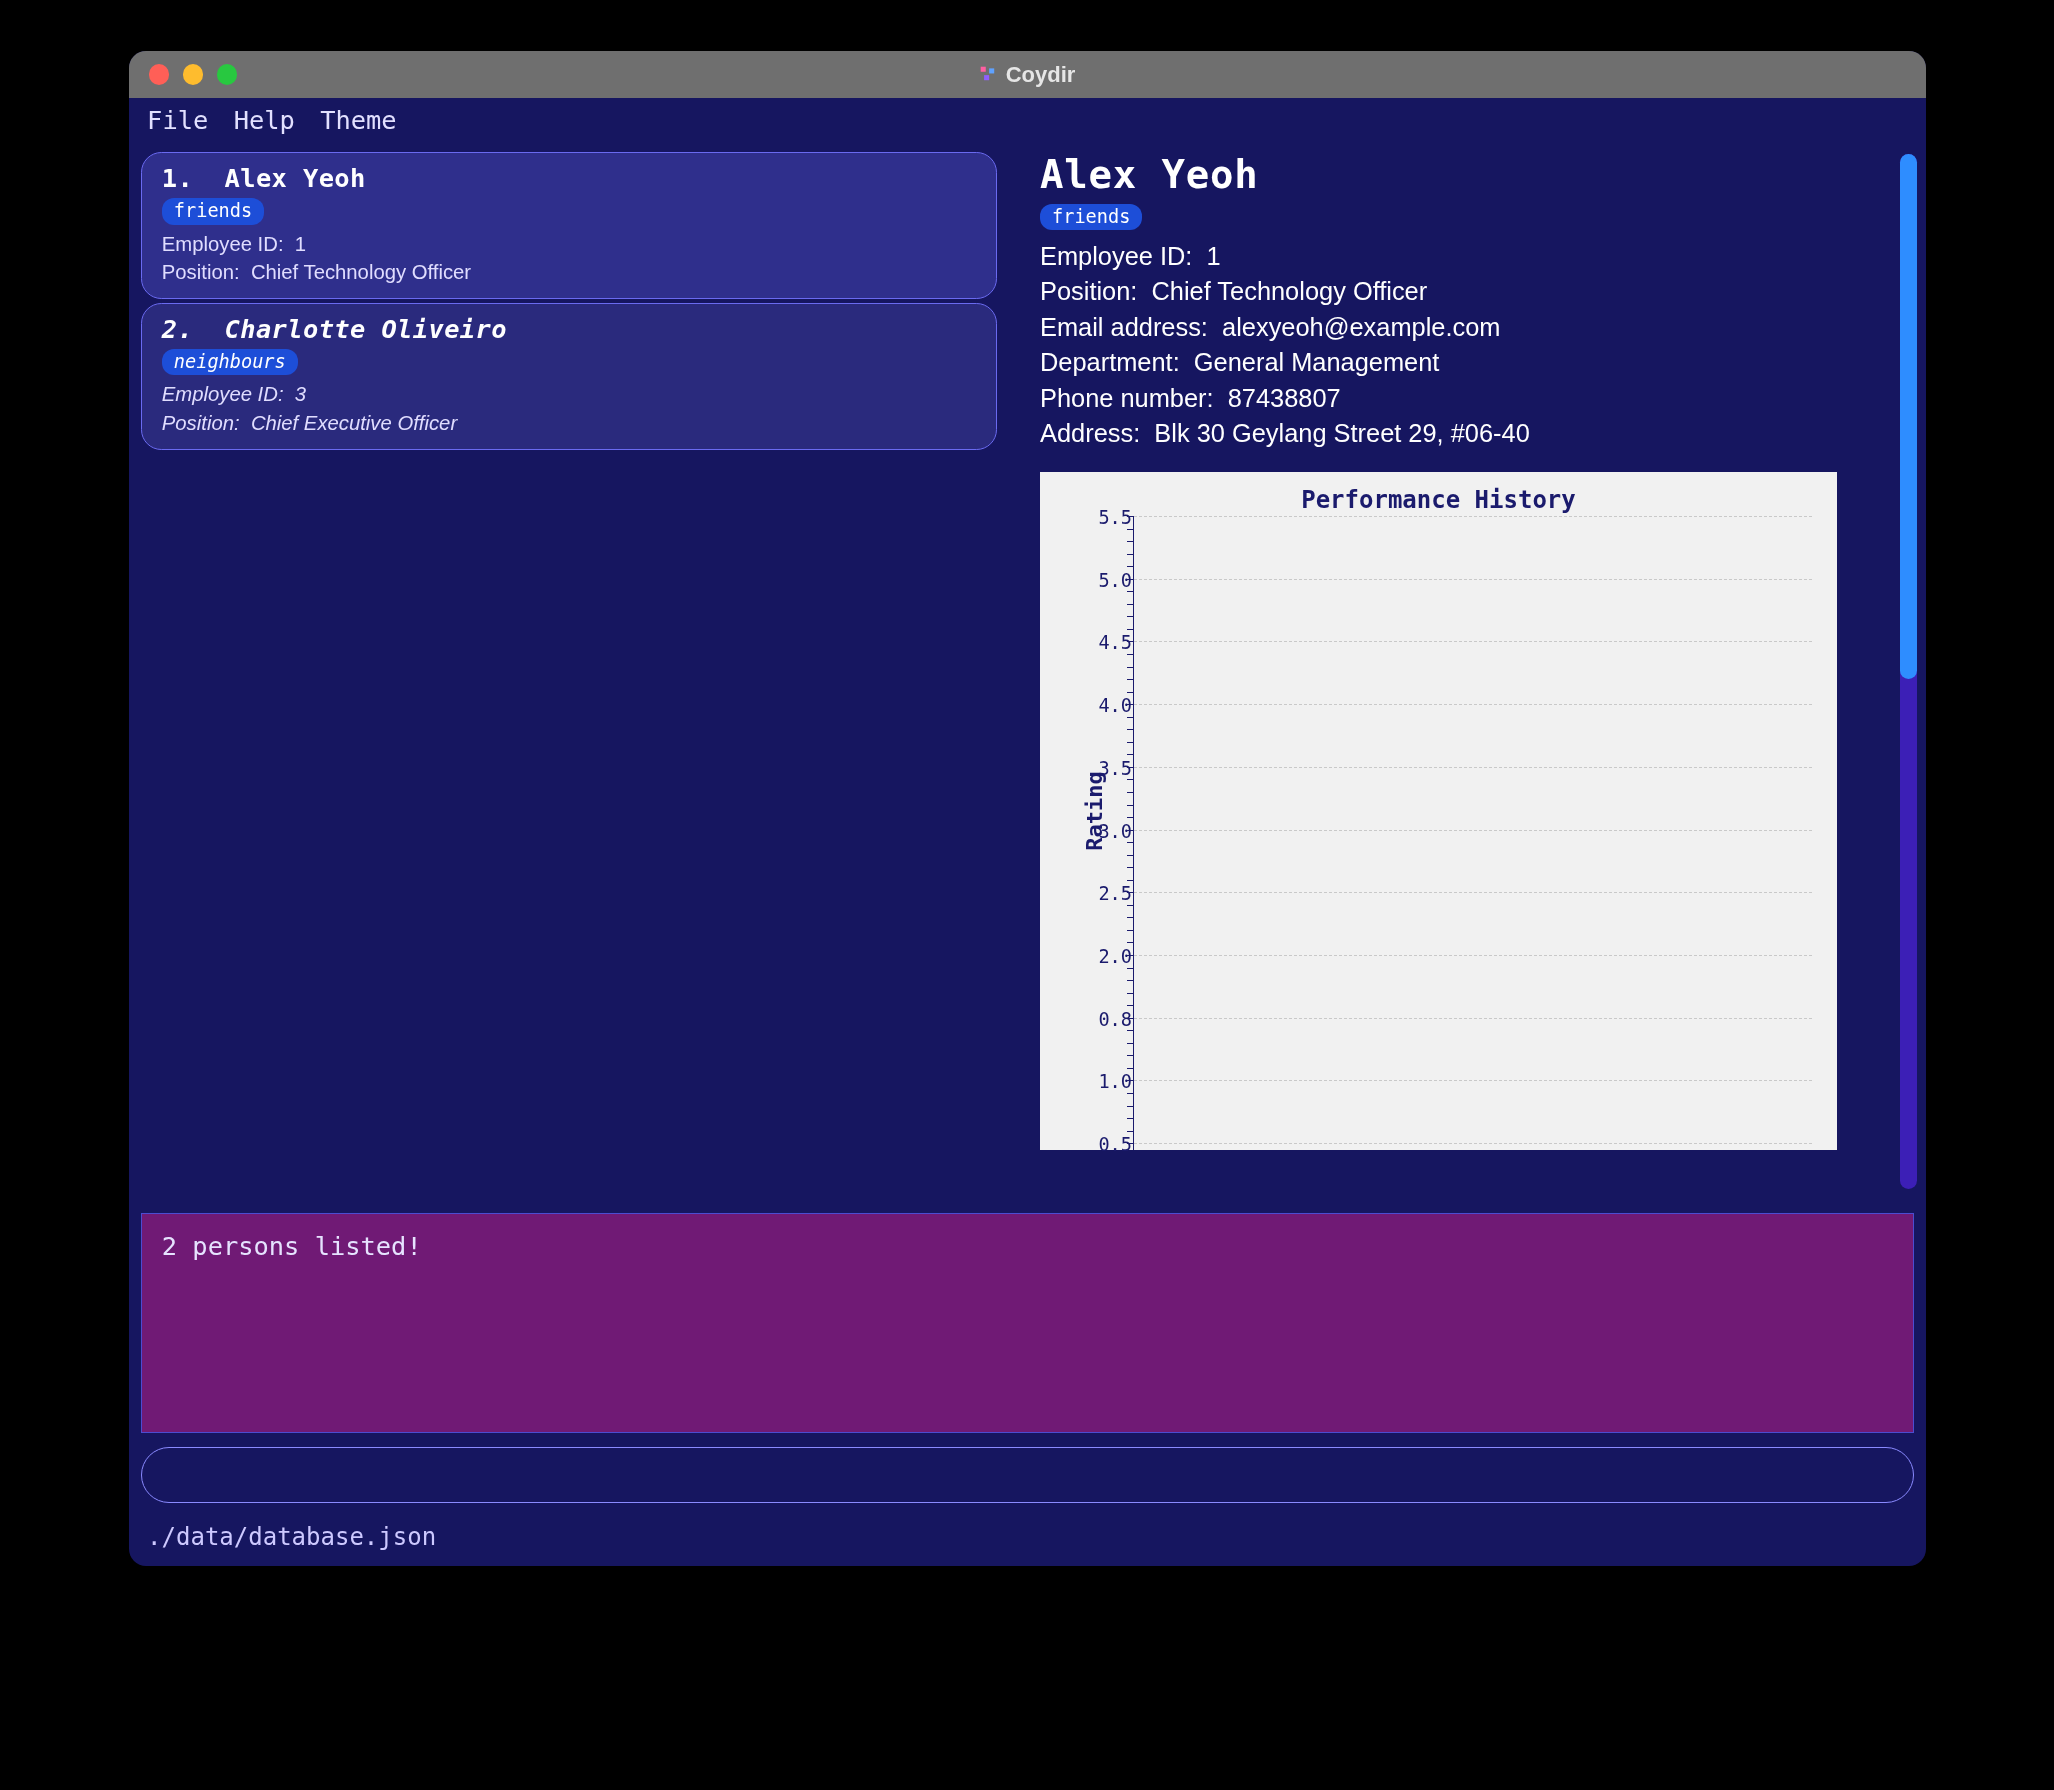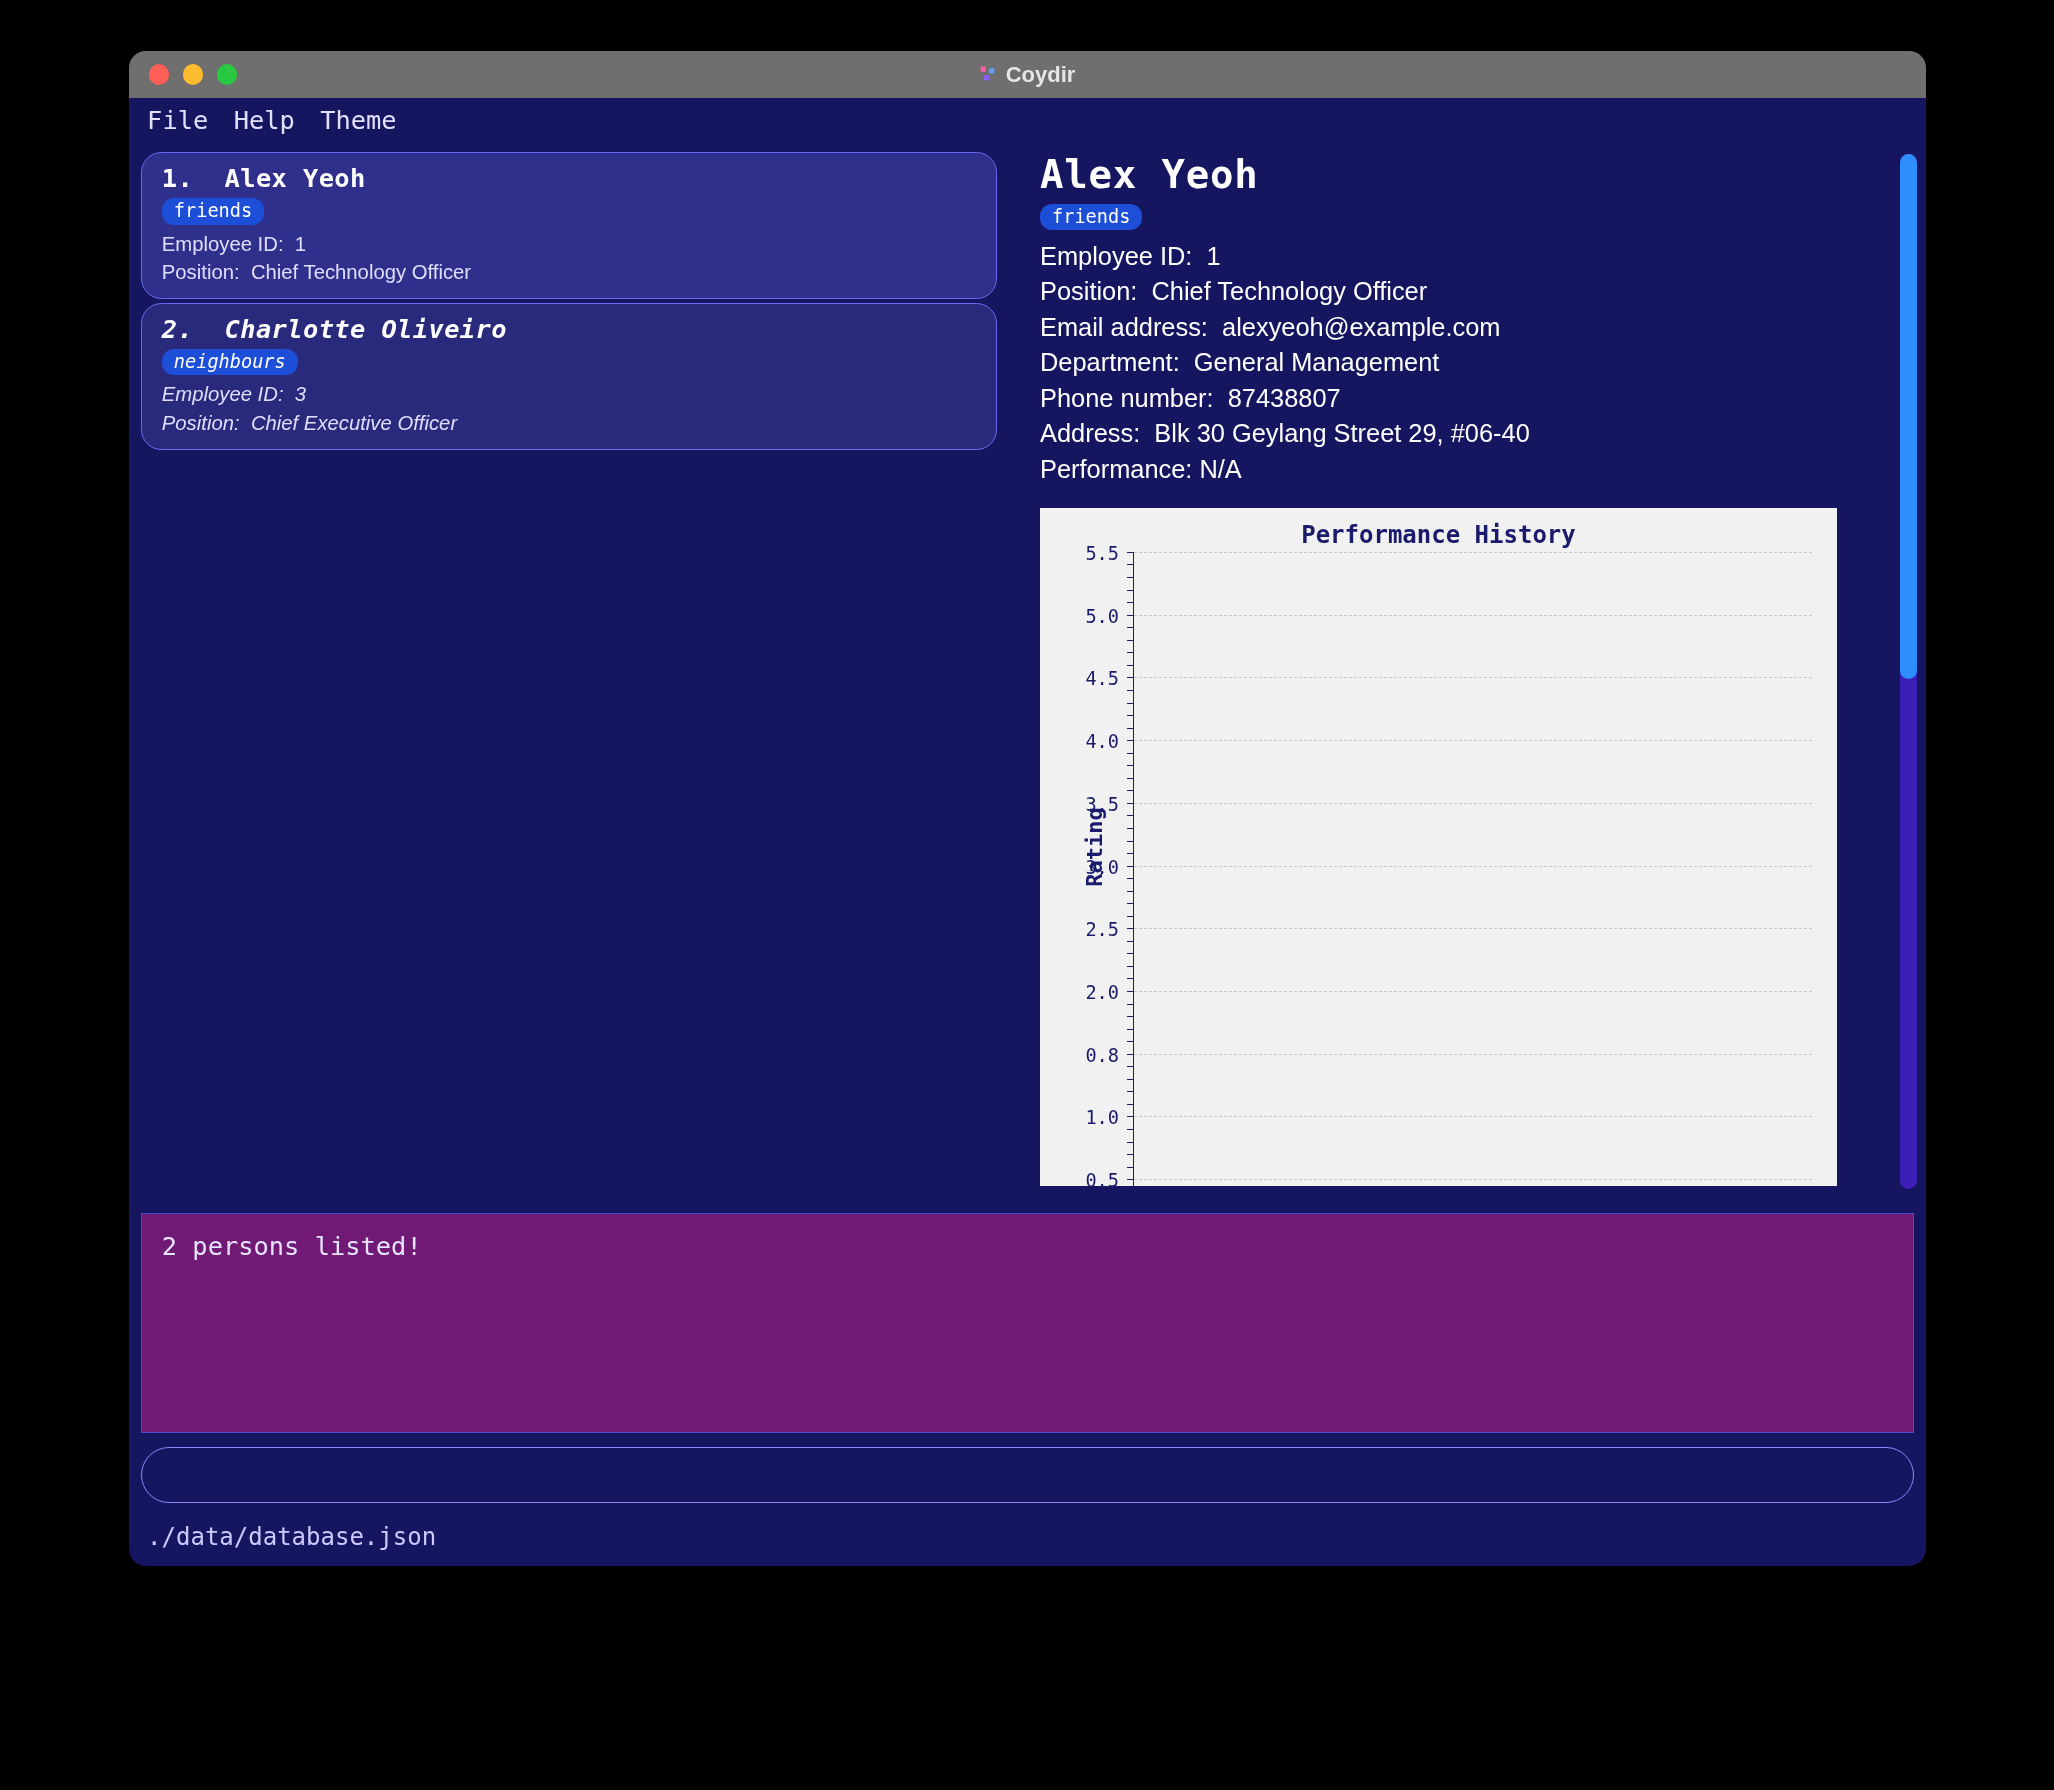--- a/index.html
+++ b/index.html
@@ -165,21 +165,21 @@
     font-family: "SF Mono", ui-monospace, Menlo, Consolas, monospace;
   }
   .ytick {
     position: absolute;
     left: 0; right: 0;
     border-top: 1.7px dashed #c9c9c9;
   }
   .ytick-label {
     position: absolute;
     right: 100%;
-    margin-right: 15px;
+    margin-right: 2px;
     transform: translateY(-50%);
     font-size: 18.6px;
     color: #1b1b6d;
     font-family: "SF Mono", ui-monospace, Menlo, Consolas, monospace;
   }
   .minor-tick {
     position: absolute;
     left: -6.8px;
     width: 6.8px;
     border-top: 1.3px solid #1b1b6d;
@@ -313,23 +313,20 @@
           <span>Email address:</span>&nbsp;&nbsp;<span>alexyeoh@example.com</span>
         </div>
         <div class="detail-line">
           <span>Department:</span>&nbsp;&nbsp;<span>General Management</span>
         </div>
         <div class="detail-line">
           <span>Phone number:</span>&nbsp;&nbsp;<span>87438807</span>
         </div>
         <div class="detail-line">
           <span>Address:</span>&nbsp;&nbsp;<span>Blk 30 Geylang Street 29, #06-40</span>
-        </div>
-        <div class="detail-line">
-          <span>Performance:</span>&nbsp;<span>N/A</span>
         </div>
       </div>
 
       <div class="chart-wrap">
         <div class="chart-title">Performance History</div>
         <div class="y-axis-label">Rating</div>
         <div class="chart-plot" id="chart-plot">
             <div class="ytick" style="top: 627px;">
               <div class="ytick-label">0.5</div>
             </div>

